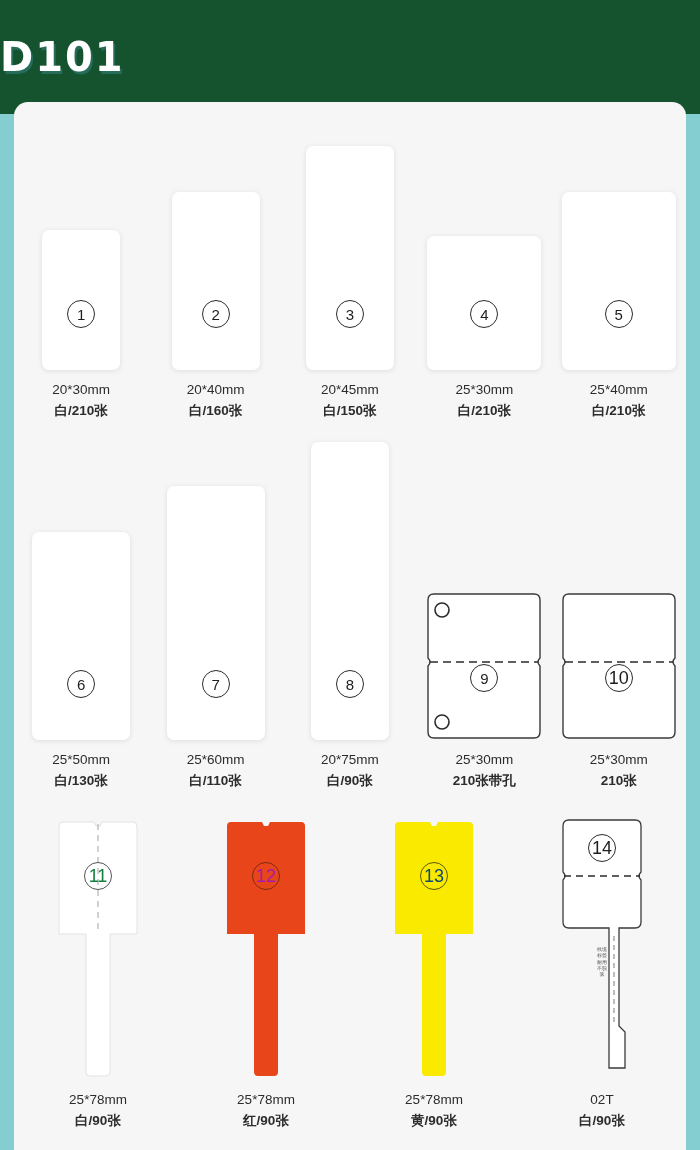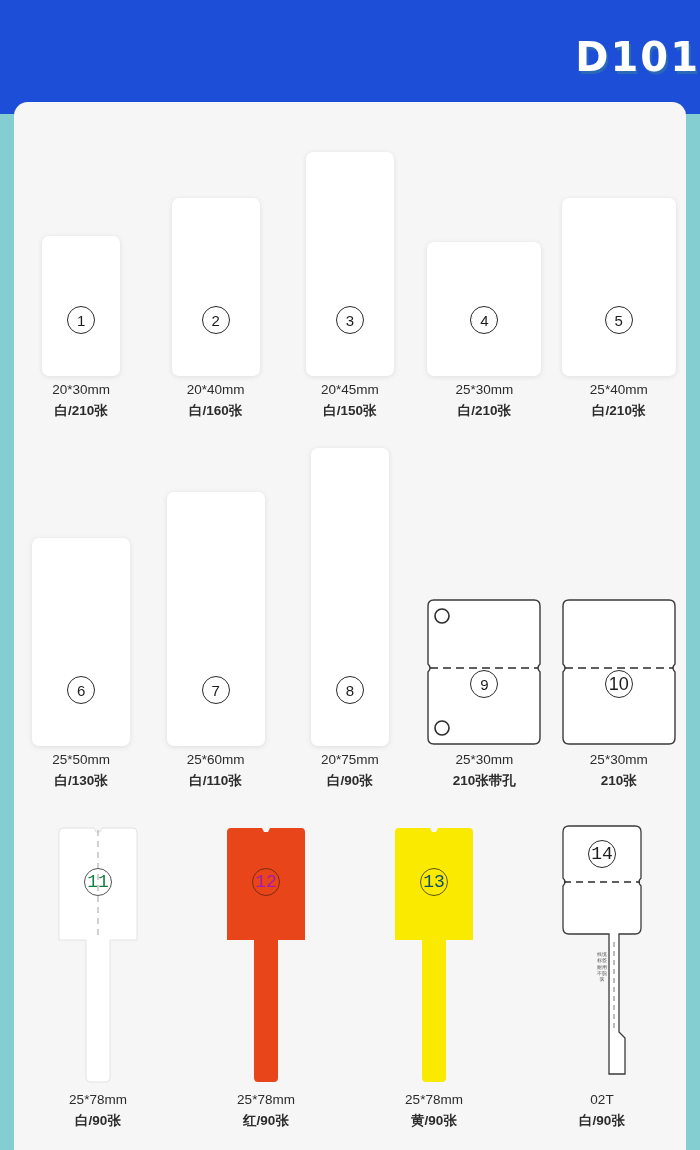--- a/index.html
+++ b/index.html
@@ -13,22 +13,22 @@
     font-family: "Liberation Sans", "DejaVu Sans", sans-serif;
     overflow: hidden;
     position: relative;
   }
 
   
   .header {
     height: 114px;
     display: flex;
     align-items: center;
-    justify-content: flex-end;
-    background: #1d4ed8;
+    justify-content: flex-start;
+    background: #14532d;
   }
   .header-title {
     font-size: 40px;
     font-weight: 700;
     color: #ffffff;
     letter-spacing: 2px;
     text-shadow: 2px 3px 0 rgba(60,140,145,0.45);
     font-family: "DejaVu Sans", sans-serif;
   }
 
@@ -100,21 +100,21 @@
     color: #1d1d1d;
     line-height: 1;
     box-sizing: border-box;
     background: transparent;
   }
   .badge.num-wide { font-size: 18px; }
   .sticker .badge { bottom: 42px; }
 
   
   .caption {
-    margin-top: 4px;
+    margin-top: 10px;
     text-align: center;
     font-size: 13.5px;
     line-height: 1.55;
     color: #2c2c2c;
     white-space: nowrap;
   }
   .caption .l2 { display: block; font-weight: bold; }
 
   
   .tagwrap {
@@ -125,21 +125,20 @@
   .tagwrap svg { display: block; }
   .tagwrap .badge {
     bottom: 48px;
   }
 
   
   .flagwrap {
     position: relative;
     width: 110px;
     height: 262px;
-    font-family: Liberation Mono, monospace;
   }
   .flagwrap svg { display: block; }
   .flagwrap .badge { top: 44px; bottom: auto; }
   .flagwrap.f11 .badge { border-color: #555; color: #15803d; }
   .flagwrap.f12 .badge { border-color: #7d2a11; color: #a21caf; }
   .flagwrap.f13 .badge { border-color: #5e5600; color: #0c4a6e; }
   .flagwrap.f14 .badge { top: 16px; }
 
   .tail-text {
     position: absolute;

